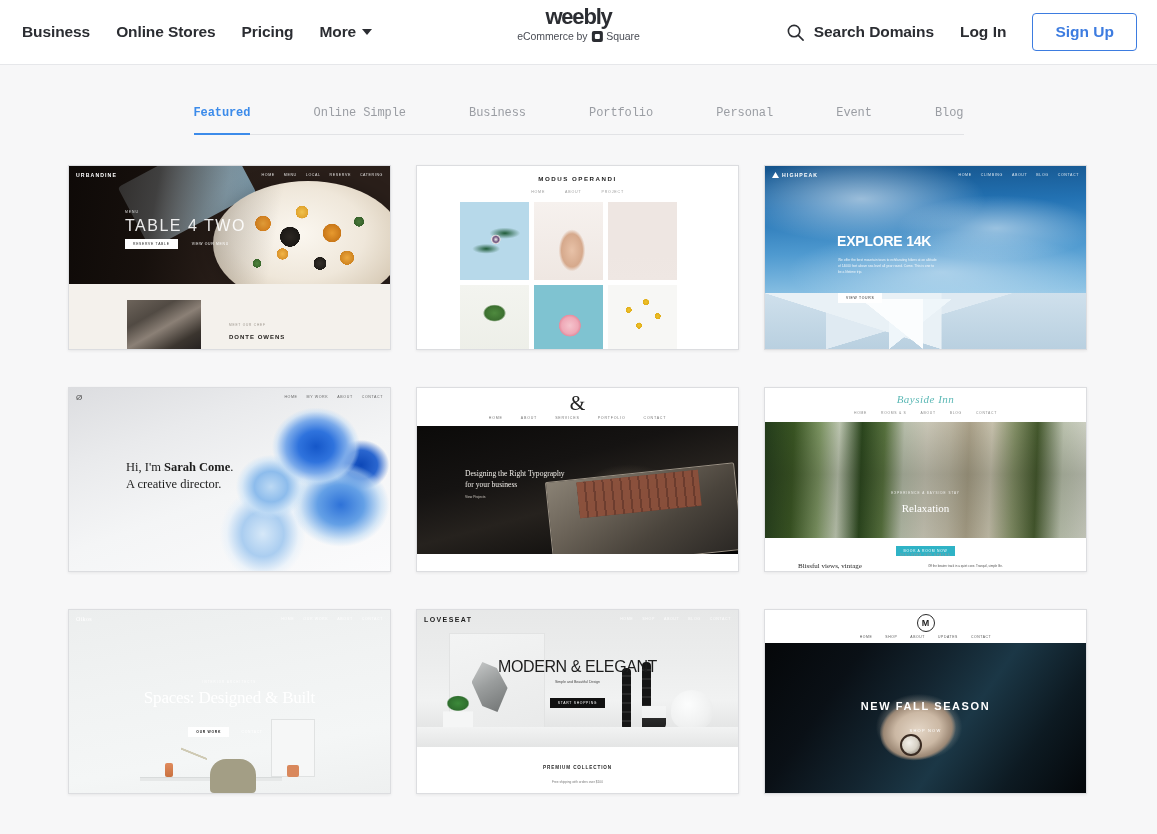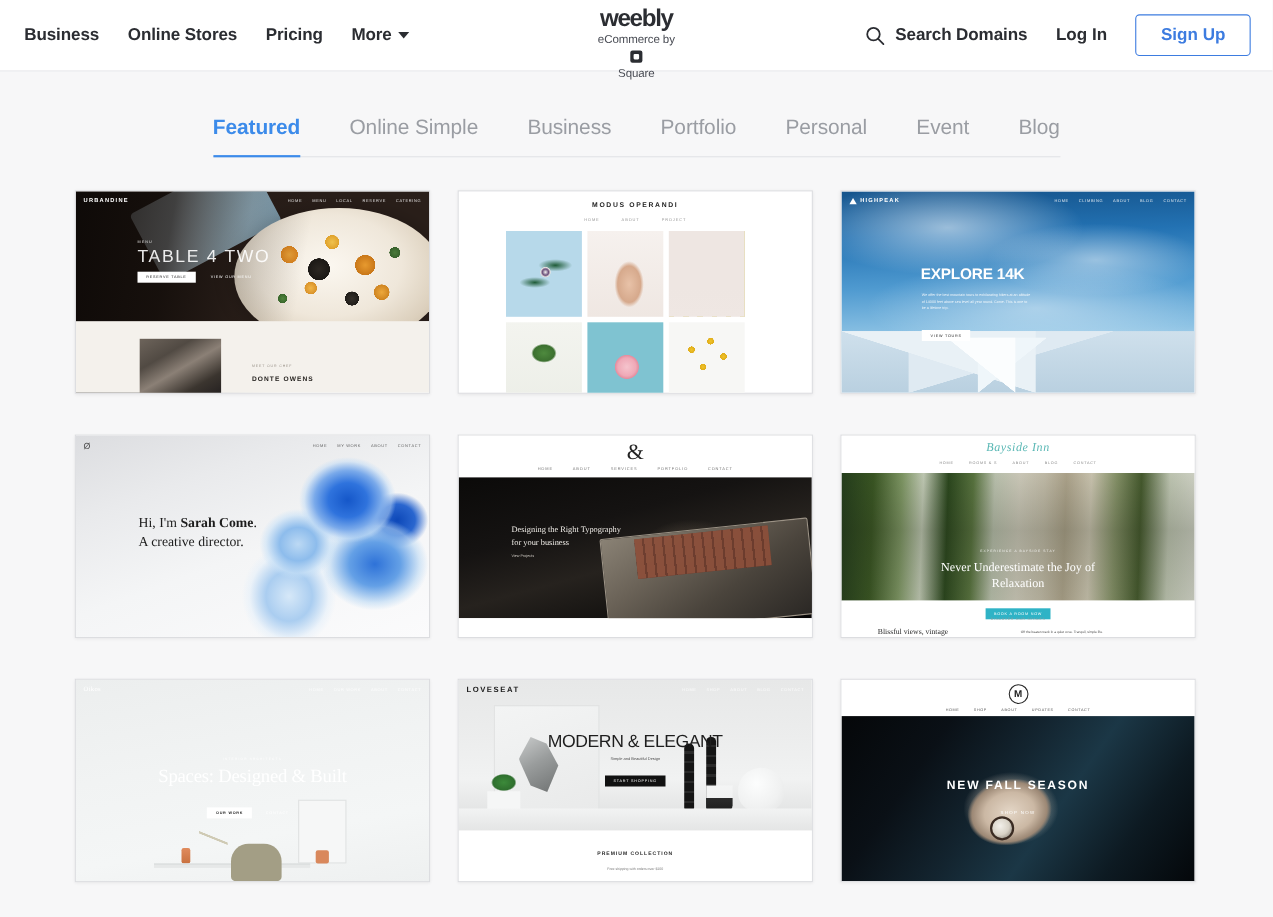--- a/index.html
+++ b/index.html
@@ -68,21 +68,20 @@
   .logo-sub {
     font-size: 10.5px;
     color: #4a4d55;
     letter-spacing: -0.1px;
     margin-top: 2px;
     display: flex;
     align-items: center;
     justify-content: center;
     gap: 4px;
     white-space: nowrap;
-    flex-direction: column;
   }
   .square-glyph {
     display: inline-block;
     width: 11px; height: 11px;
     background: #2b2d32;
     border-radius: 2px;
     position: relative;
     flex: none;
   }
   .square-glyph::after {
@@ -135,27 +134,28 @@
   .tabs-row {
     width: 770px;
     margin: 41px auto 0 auto;
     display: flex;
     align-items: flex-end;
     justify-content: space-between;
     border-bottom: 1px solid #e2e3e6;
     padding-bottom: 0;
   }
   .tab {
-    font-size: 19px;
+    font-size: 12px;
     color: #9a9da3;
     padding: 0 0 14px 0;
     cursor: pointer;
     letter-spacing: -0.1px;
     position: relative;
     white-space: nowrap;
+    font-family: Liberation Mono, monospace;
   }
   .tab.active {
     color: #3c8bea;
     font-weight: bold;
   }
   .tab.active::after {
     content: "";
     position: absolute;
     left: 0; right: 0; bottom: -1px;
     height: 2px;
@@ -731,21 +731,20 @@
         <span>ABOUT</span>
         <span>BLOG</span>
         <span>CONTACT</span>
       </div>
       <div class="c6-mid"></div>
       <div class="c6-overlay"></div>
       <div class="c6-bot"></div>
 
       <div class="ov" style="left:0; right:0; top:103px; text-align:center; color:rgba(255,255,255,0.85); font-size:3px; letter-spacing:1px;">EXPERIENCE A BAYSIDE STAY</div>
       <div class="ov" style="left:0; right:0; top:113px; text-align:center; color:#fff; font-family:'Liberation Serif',serif; font-size:11px; line-height:1.32;">
-        <div>Never Underestimate the  Joy of</div>
         <div>Relaxation</div>
       </div>
       <div class="ov" style="left:0; right:0; top:150px; text-align:center;">
         <span class="btn-mini" style="background:#2fb3c6; color:#fff;">BOOK A ROOM NOW</span>
       </div>
       <div class="ov" style="left:0; right:0; top:165px; text-align:center; color:#9a9a9a; font-size:2.9px; letter-spacing:0.8px;">DISCOVER OUR SPACES</div>
       <div class="ov" style="left:33px; top:174px; color:#2a2a2a; font-family:'Liberation Serif',serif; font-size:7px;">Blissful views, vintage</div>
       <div class="ov" style="left:163px; top:176px; width:118px; color:#555; font-size:3px; line-height:1.7;">Off the beaten track in a quiet cove. Tranquil, simple life.</div>
     </div>
   </div>

